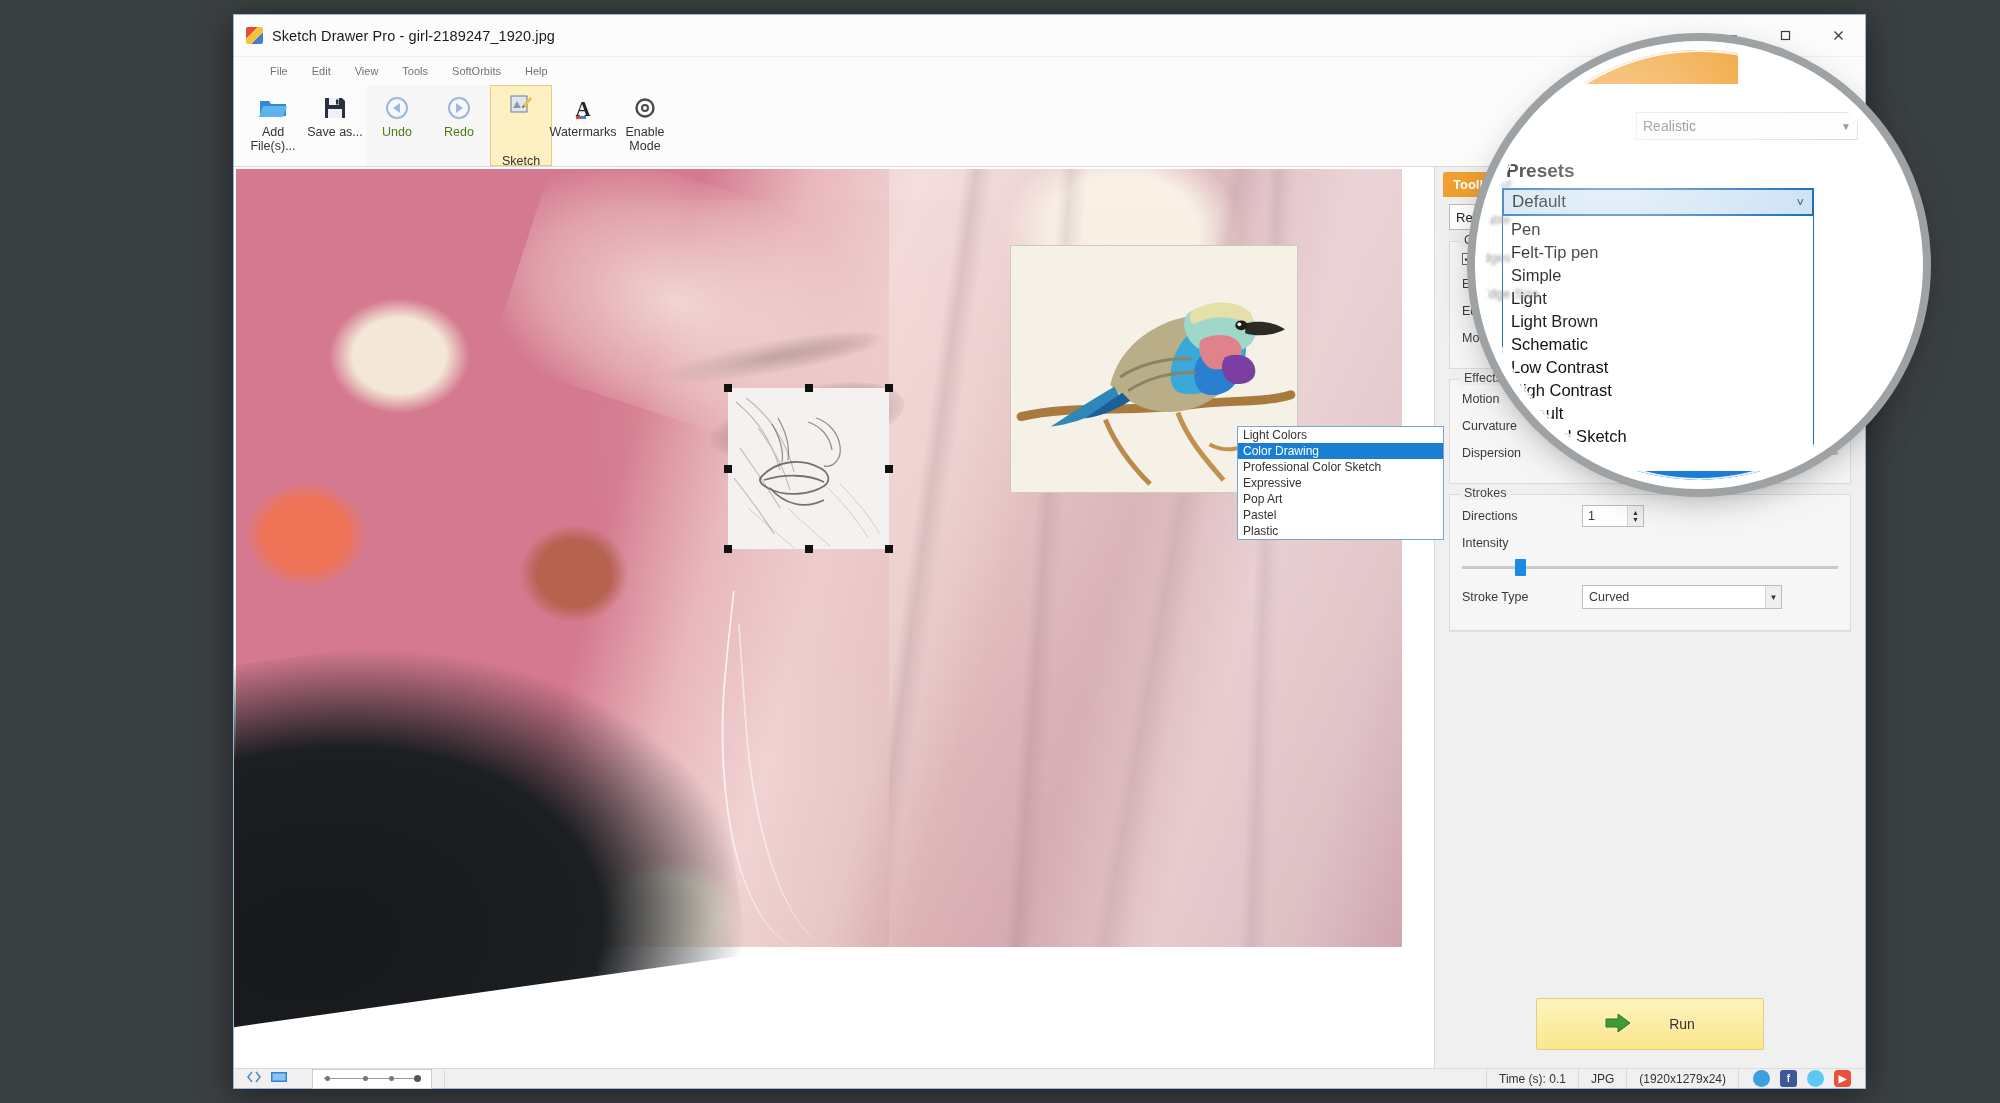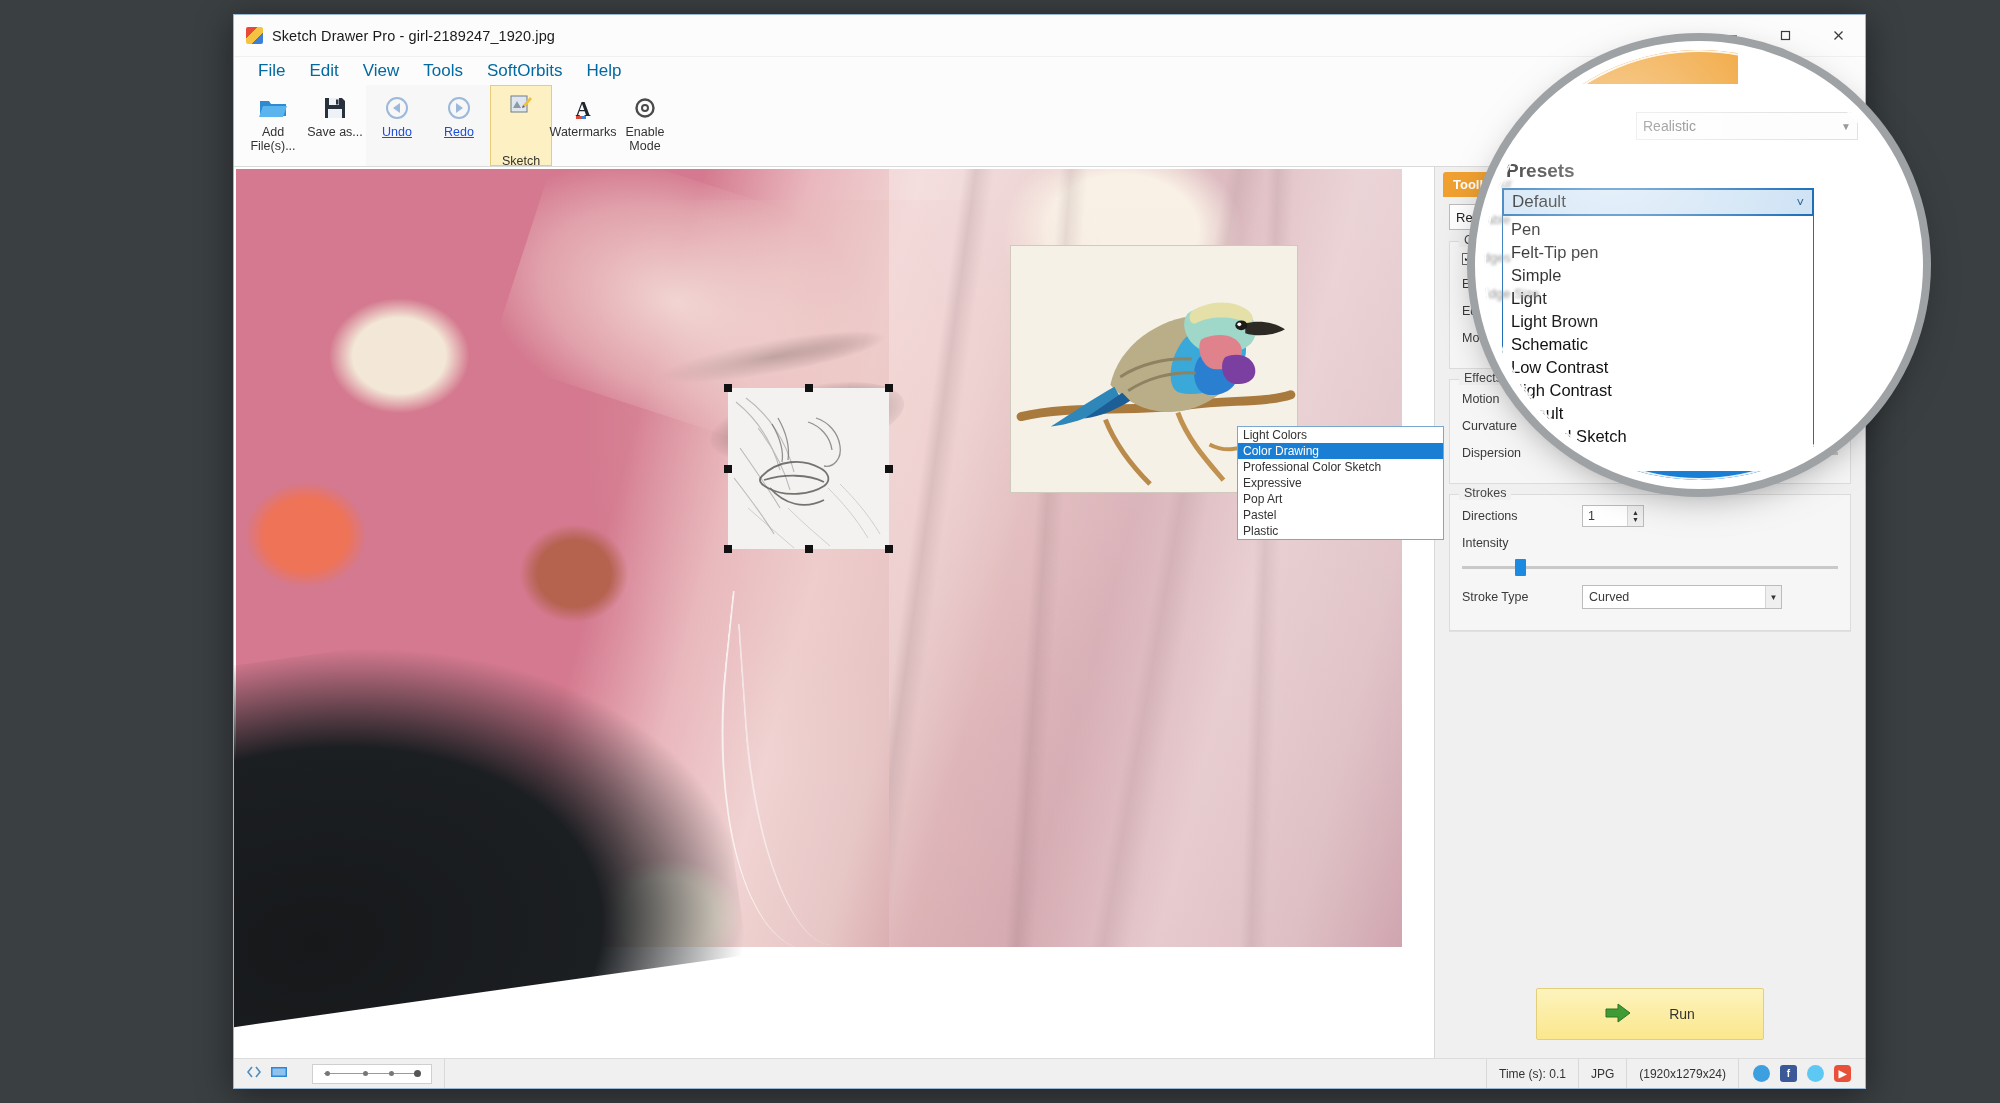--- a/index.html
+++ b/index.html
@@ -53,43 +53,43 @@
     display: flex; align-items: center; justify-content: center;
     color: #3c3c3c;
   }
   #win-controls { position: absolute; right: 0; top: 0; display: flex; }
 
   
   #menubar {
     height: 28px;
     background: #fcfcfc;
     display: flex; align-items: center;
-    padding-left: 12px;
-    font-size: 17px; color: #0369a1;
+    padding-left: 24px;
+    font-size: 11px; color: #737373;
   }
   .menu-item { padding: 3px 12px; white-space: nowrap; }
 
   
   #toolbar {
     height: 82px;
     background: #fcfcfc;
     display: flex; align-items: stretch;
     padding-left: 8px;
     position: relative;
     border-bottom: 1px solid #dadada;
   }
   .tb-btn {
     width: 62px;
     display: flex; flex-direction: column; align-items: center;
     padding-top: 6px;
     font-size: 12.5px; color: #333;
     text-align: center; line-height: 1.12;
   }
   .tb-btn .tb-ico { height: 34px; display:flex; align-items:center; justify-content:center; }
-  .tb-btn.disabled { color: #1d4ed8; text-decoration: underline; }
+  .tb-btn.disabled { color: #4d7c0f; }
   .tb-btn.active { background: #fdf0c3; border: 1px solid #e8cc7a; gap: 36px; }
   .tb-sep-grp { background: #f7f7f7; display: flex; }
   #toolbar-overflow {
     position: absolute; right: 4px; bottom: 2px;
     font-size: 11px; color: #555;
   }
 
   
   #body-split { flex: 1; display: flex; min-height: 0; background:#f0f0f0; }
 
@@ -360,21 +360,21 @@
     gap: 38px;
     font-size: 14px; color: #333;
   }
   #run-divider {
     margin: 0 14px 14px 14px;
     border-top: 1px solid #e0e0e0;
   }
 
   
   #statusbar {
-    height: 30px;
+    height: 20px;
     background: #f0f0f0;
     border-top: 1px solid #dcdcdc;
     display: flex; align-items: center;
     font-size: 12px; color: #333;
   }
   .sb-cell {
     padding: 0 12px; height: 100%;
     display: flex; align-items: center;
     border-right: 1px solid #d9d9d9;
   }

